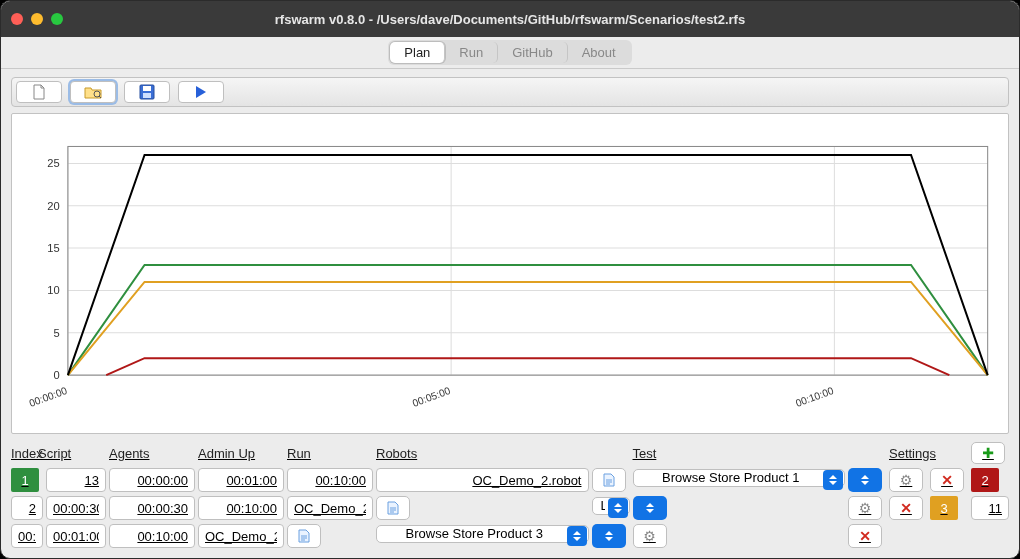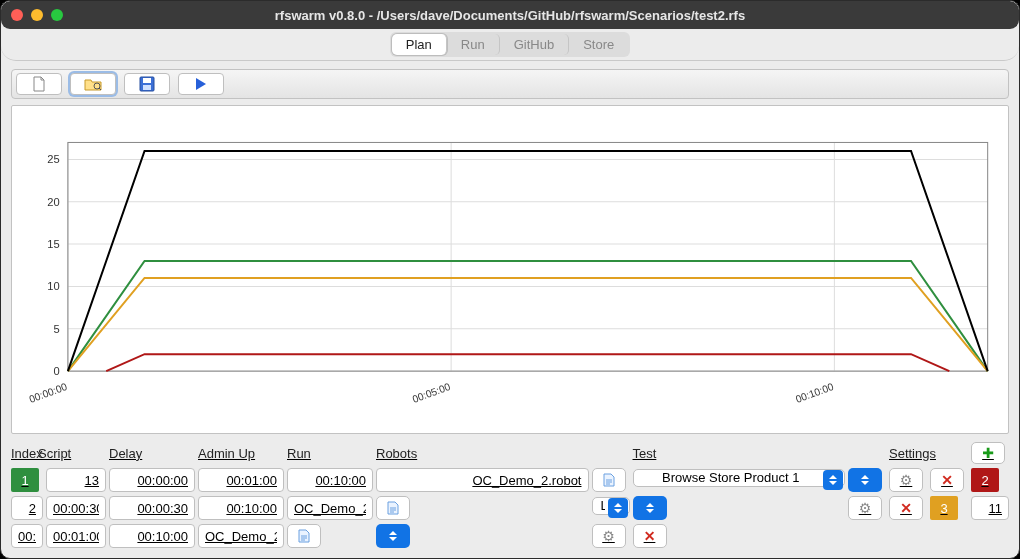--- a/index.html
+++ b/index.html
@@ -2,33 +2,33 @@
 <html><head>
 <meta charset="utf-8">
 <style>
   * { box-sizing: border-box; margin: 0; padding: 0; font-family: -apple-system, "Helvetica Neue", Arial, sans-serif; }
   html, body { width: 1020px; height: 559px; background: #000; }
   .window {
     width: 1020px; height: 559px; background: #ececec; border-radius: 10px;
     overflow: hidden; display: flex; flex-direction: column; border: 1px solid #2b2b2b;
   }
   .titlebar {
-    height: 28px; background: #3a3a3a; display: flex; align-items: center;
-    padding: 0 10px; position: relative; border-radius: 9px;
+    height: 36px; background: #3a3a3a; display: flex; align-items: center;
+    padding: 0 10px; position: relative;
   }
   .traffic { display: flex; gap: 8px; }
   .tl-dot { width: 12px; height: 12px; border-radius: 50%; }
   .dot-red { background:#ff5f57; } .dot-yellow{background:#febc2e;} .dot-green{background:#28c840;}
   .title-text {
     position: absolute; left: 0; right: 0; text-align: center;
     color: #e6e6e6; font-size: 13px; font-weight: 600; pointer-events: none;
   }
   .tabbar {
     height: 32px; background: #ececec; border-bottom: 1px solid #c9c9c9;
-    display: flex; align-items: center; justify-content: center; border-radius: 15px;
+    display: flex; align-items: center; justify-content: center;
   }
   .seg {
     display: inline-flex; background: #dcdcdc; border-radius: 6px; padding: 2px;
   }
   .seg-item {
     padding: 3px 14px; font-size: 13px; color: #888; border-radius: 5px; cursor: default;
     border-right: 1px solid #c5c5c5;
   }
   .seg-item:last-child { border-right: none; }
   .seg-item.active { background: #fff; color: #222; box-shadow: 0 0 0 1px #bdbdbd; }
@@ -104,21 +104,21 @@
       <div class="tl-dot dot-green"></div>
     </div>
     <div class="title-text">rfswarm v0.8.0 - /Users/dave/Documents/GitHub/rfswarm/Scenarios/test2.rfs</div>
   </div>
 
   <div class="tabbar">
     <div class="seg">
       <div class="seg-item active">Plan</div>
       <div class="seg-item">Run</div>
       <div class="seg-item">GitHub</div>
-      <div class="seg-item">Store</div>
+      <div class="seg-item">About</div>
     </div>
   </div>
 
   <div class="content">
 
     <div class="toolbar">
       <div class="tbtn">
         <svg width="14" height="16" viewBox="0 0 14 16">
           <path d="M2 1h7l3 3v11H2z" fill="#fff" stroke="#888"></path>
             <path d="M9 1v3h3" fill="none" stroke="#888"></path>
@@ -169,21 +169,21 @@
           <path d="M55 235 L130.41666666666666 126.66666666666669 L884.5833333333333 126.66666666666669 L960 235" fill="none" stroke="#2f8f3f" stroke-width="2"></path>
           <path d="M92.70833333333333 235 L130.41666666666666 218.33333333333334 L884.5833333333333 218.33333333333334 L922.2916666666667 235" fill="none" stroke="#b01717" stroke-width="2"></path>
           <path d="M55 235 L130.41666666666666 143.33333333333331 L884.5833333333333 143.33333333333331 L960 235" fill="none" stroke="#e0a021" stroke-width="2"></path>
           <path d="M55 235 L92.70833333333333 126.66666666666669 L130.41666666666666 18.333333333333343 L884.5833333333333 18.333333333333343 L922.2916666666667 126.66666666666669 L960 235" fill="none" stroke="#000000" stroke-width="2"></path>
         </svg>
     </div>
 
     <div class="grid" id="plan-grid">
       <div class="hdr">Index</div>
       <div class="hdr" style="margin-left:-8px">Script</div>
-      <div class="hdr">Delay</div>
+      <div class="hdr">Agents</div>
       <div class="hdr">Admin Up</div>
       <div class="hdr">Run</div>
       <div class="hdr">Robots</div>
       <div></div>
       <div class="hdr">Test</div>
       <div></div>
       <div class="hdr settings-label" style="grid-column: span 2;">Settings</div>
       <div class="plus">
         <span>✚</span>
       </div>
@@ -242,20 +242,21 @@
         <input class="cell-input" value="00:00:00" style="">
         <input class="cell-input" value="00:01:00" style="">
         <input class="cell-input" value="00:10:00" style="">
         <input class="cell-input cell-script" value="OC_Demo_2.robot" style="">
         <div class="ibtn">
           <svg width="16" height="16" viewBox="0 0 16 16">
             <path d="M3 2h7l3 3v9H3z" fill="#eaf3ff" stroke="#6aa0e0"></path>
             <path d="M5 8h6M5 10h6M5 12h4" stroke="#6aa0e0"></path>
           </svg>
         </div>
+        <div class="sel"><input value="Browse Store Product 3" style=""><div class="chev"></div></div>
         <div class="ibtn" style="background: rgb(17, 115, 229); border: none;">
           <span style="display:flex;flex-direction:column;align-items:center;">
             <span style="width:0;height:0;border-left:4px solid transparent;border-right:4px solid transparent;border-bottom:4px solid #fff;margin-bottom:2px"></span>
             <span style="width:0;height:0;border-left:4px solid transparent;border-right:4px solid transparent;border-top:4px solid #fff"></span>
           </span>
         </div>
         <div class="ibtn">
           <span style="color:#888">⚙︎</span>
         </div>
         <div class="ibtn">

